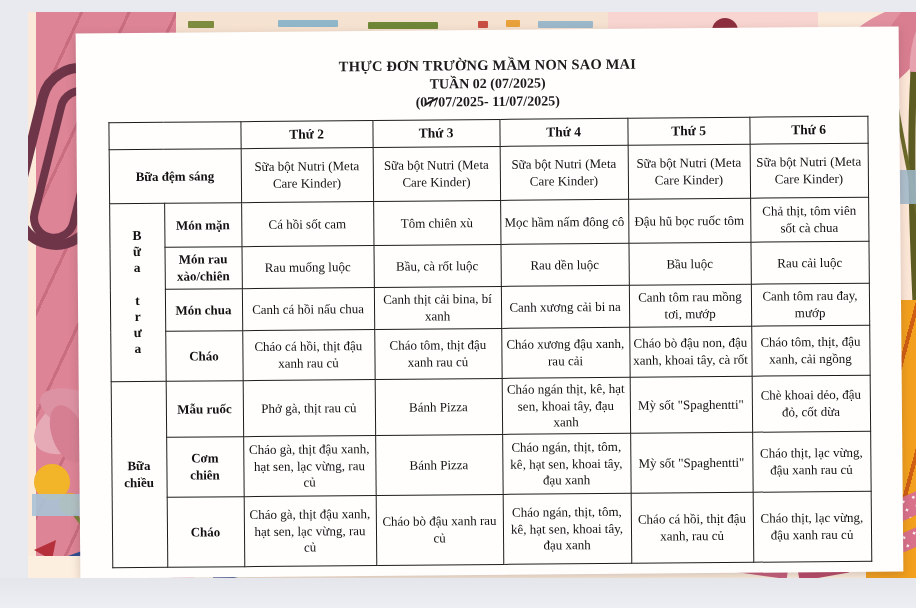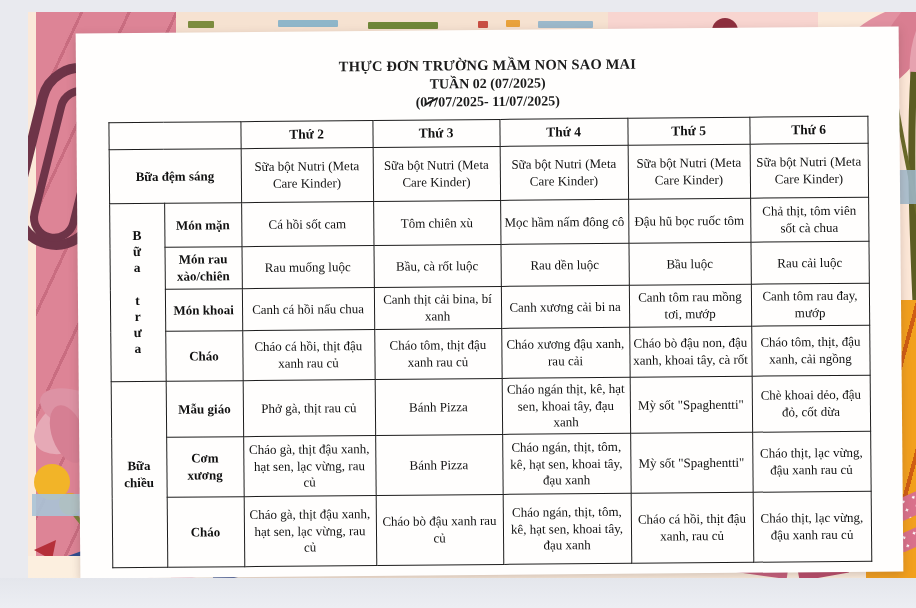--- a/index.html
+++ b/index.html
@@ -193,48 +193,48 @@
       <tr style="height:42px">
         <td class="rowlabel">Món rau
 xào/chiên</td>
         <td>Rau muống luộc</td>
         <td>Bầu, cà rốt luộc</td>
         <td>Rau dền luộc</td>
         <td>Bầu luộc</td>
         <td>Rau cải luộc</td>
       </tr>
       <tr style="height:42px">
-        <td class="rowlabel">Món khoai</td>
+        <td class="rowlabel">Món chua</td>
         <td>Canh cá hồi nấu chua</td>
         <td>Canh thịt cải bina, bí xanh</td>
         <td>Canh xương cải bi na</td>
         <td>Canh tôm rau mồng tơi, mướp</td>
         <td>Canh tôm rau đay, mướp</td>
       </tr>
       <tr style="height:50px">
         <td class="rowlabel">Cháo</td>
         <td>Cháo cá hồi, thịt đậu xanh rau củ</td>
         <td>Cháo tôm, thịt đậu xanh rau củ</td>
         <td>Cháo xương đậu xanh, rau cải</td>
         <td>Cháo bò đậu non, đậu xanh, khoai tây, cà rốt</td>
         <td>Cháo tôm, thịt, đậu xanh, cải ngồng</td>
       </tr>
       <tr style="height:56px">
         <td rowspan="3" class="rowlabel">Bữa
 chiều</td>
-        <td class="rowlabel">Mẫu giáo</td>
+        <td class="rowlabel">Mẫu ruốc</td>
         <td>Phở gà, thịt rau củ</td>
         <td>Bánh Pizza</td>
         <td>Cháo ngán thịt, kê, hạt sen, khoai tây, đạu xanh</td>
         <td>Mỳ sốt "Spaghentti"</td>
         <td>Chè khoai dẻo, đậu đỏ, cốt dừa</td>
       </tr>
       <tr style="height:60px">
         <td class="rowlabel">Cơm
-xương</td>
+chiên</td>
         <td>Cháo gà, thịt đậu xanh, hạt sen, lạc vừng, rau củ</td>
         <td>Bánh Pizza</td>
         <td>Cháo ngán, thịt, tôm, kê, hạt sen, khoai tây, đạu xanh</td>
         <td>Mỳ sốt "Spaghentti"</td>
         <td>Cháo thịt, lạc vừng, đậu xanh rau củ</td>
       </tr>
       <tr style="height:70px">
         <td class="rowlabel">Cháo</td>
         <td>Cháo gà, thịt đậu xanh, hạt sen, lạc vừng, rau củ</td>
         <td>Cháo bò đậu xanh rau củ</td>

